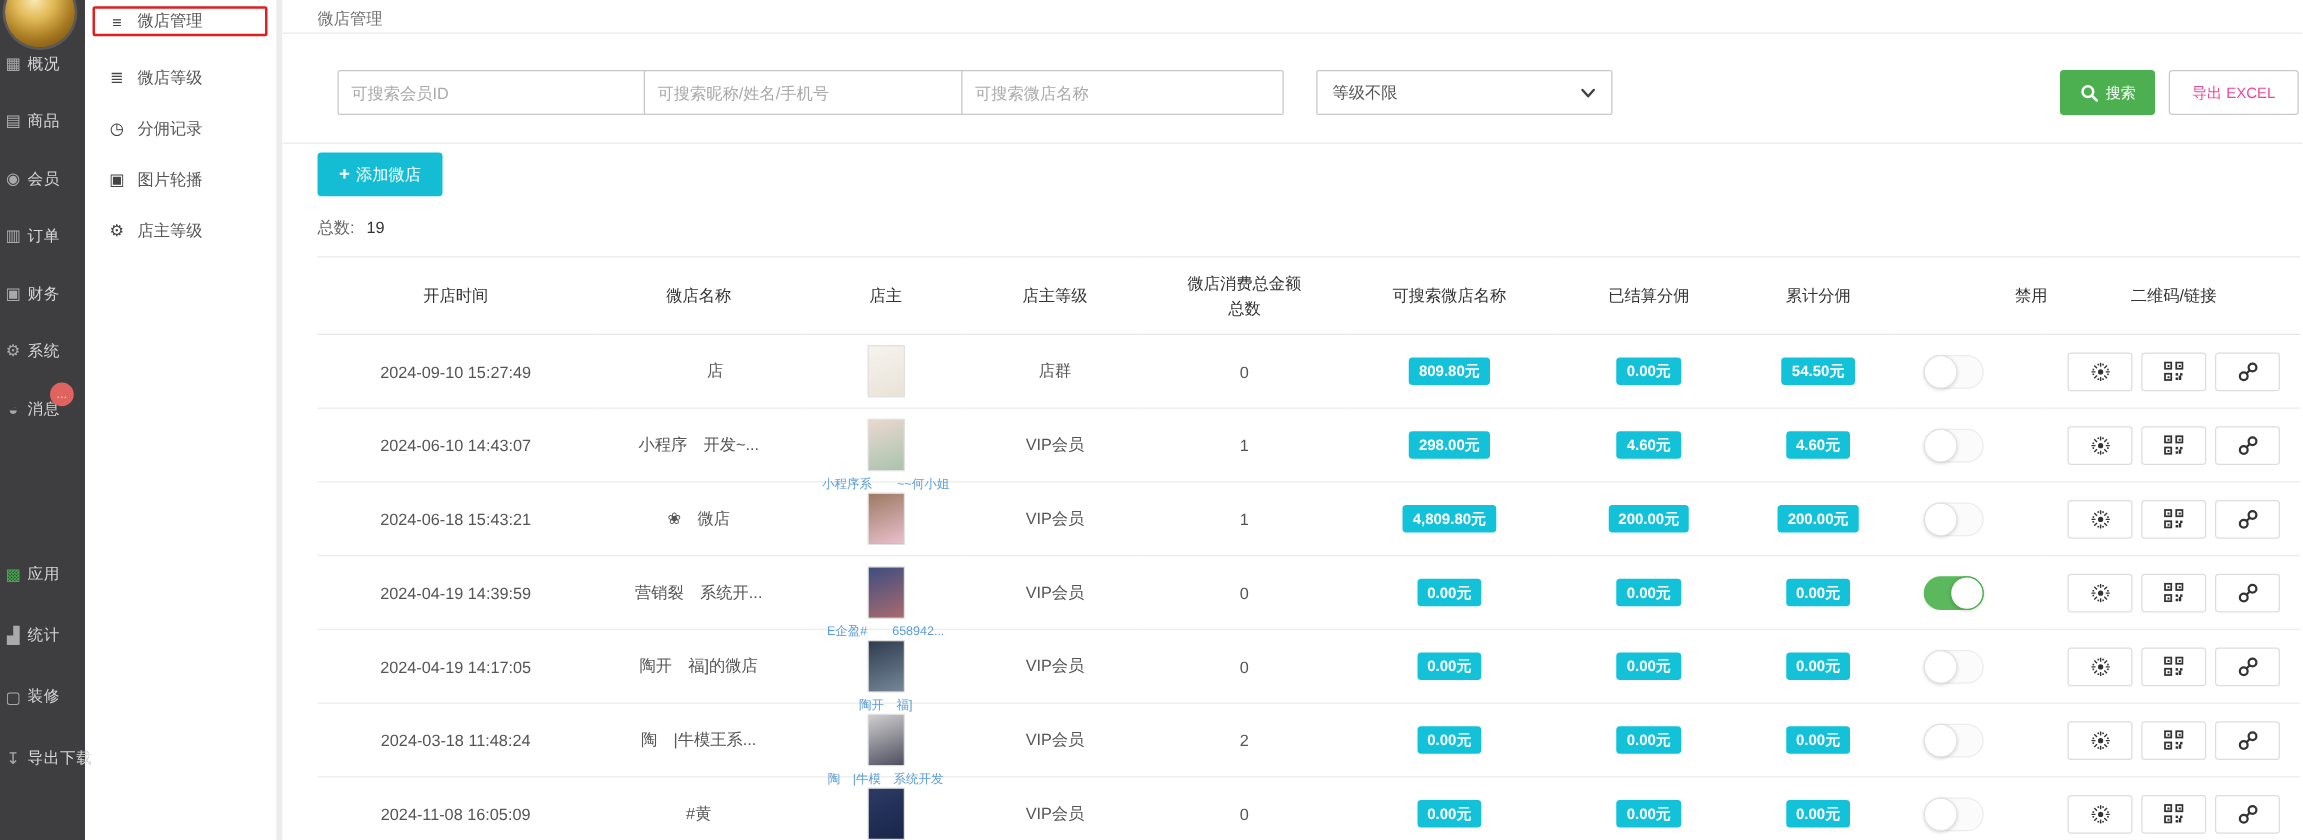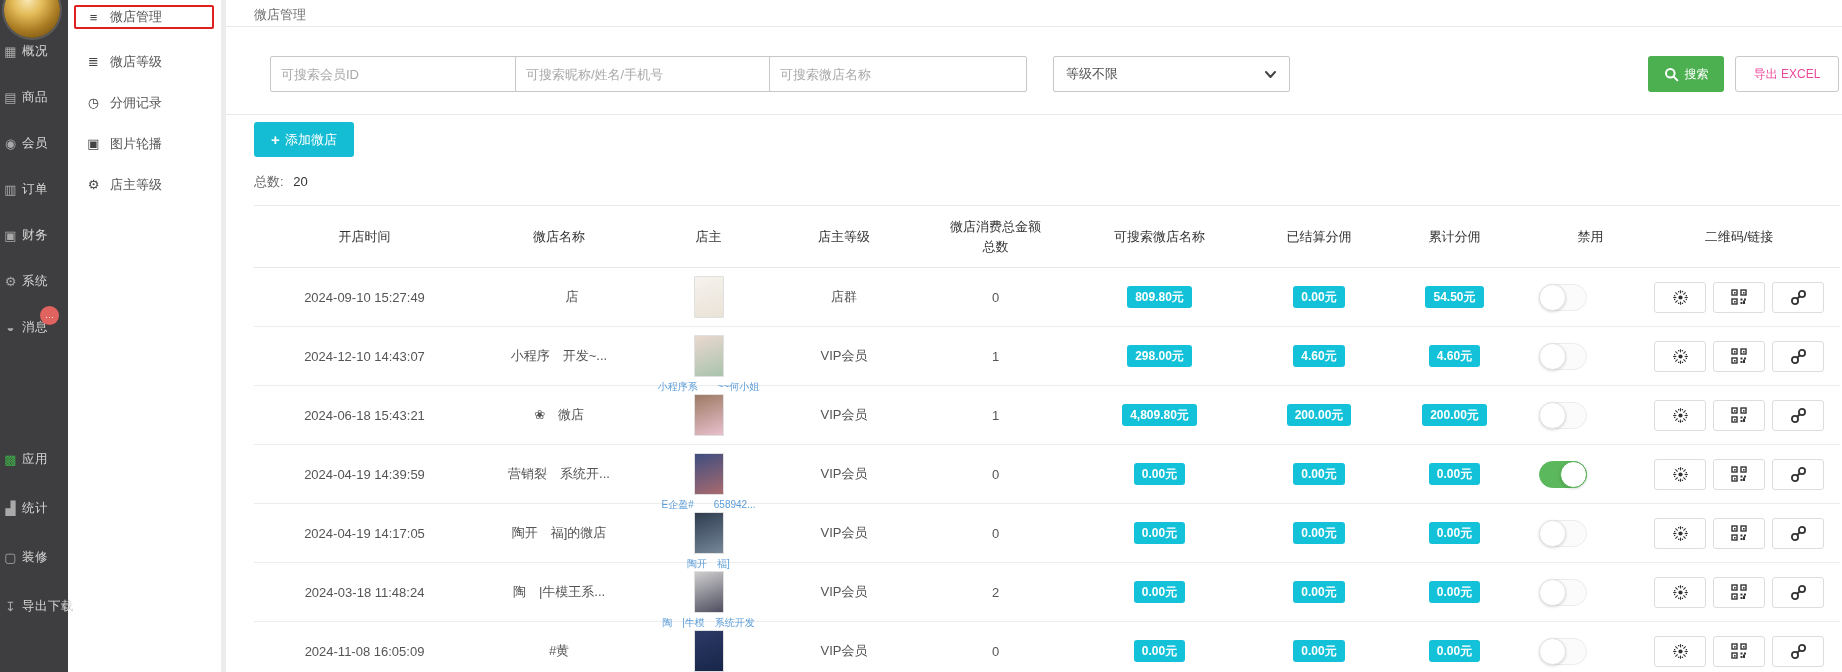--- a/index.html
+++ b/index.html
@@ -63,21 +63,21 @@
 
   .total-line { position:absolute; top:173px; left:28px; font-size:13px; color:#666; }
   .total-line .val { color:#333; margin-left:6px; }
 
   
   .store-table { position:absolute; top:205px; left:28px; width:1586px;
     border-collapse:collapse; table-layout:fixed; }
   .store-table thead th { height:62px; font-weight:normal; font-size:13px; color:#333;
     text-align:center; vertical-align:middle; white-space:pre-line; line-height:1.5;
     border-top:1px solid #e9e9e9; border-bottom:1px solid #e6e6e6; }
-  .store-table thead th.col-8 { text-align:center; padding-left:30px; }
+  .store-table thead th.col-8 { text-align:right; padding-left:30px; }
   .store-table tbody td { height:59px; border-bottom:1px solid #ececec; text-align:center;
     vertical-align:middle; font-size:13px; color:#555; position:relative; }
   td.c-time { font-size:13.5px; color:#4a4a4a; }
   .avatar { width:30px; height:42px; margin:0 auto; border:1px solid #e0e0e0;
     border-radius:1px; }
   .owner-link { position:absolute; left:50%; transform:translateX(-50%); bottom:-9px;
     color:var(--link_blue,#5a9cd8); font-size:10px; white-space:nowrap; z-index:2;
     cursor:pointer; }
   .badge { display:inline-block; background:var(--badge_cyan,#13c2d8); color:#fff;
     font-size:12px; font-weight:bold; padding:4px 8px; border-radius:3px; line-height:1.2; }
@@ -216,21 +216,21 @@
     </div>
     <div class="divider d2"></div>
 
     <button class="btn add-btn">
       <span class="plus">+</span>
       <span>添加微店</span>
     </button>
 
     <div class="total-line">
       <span>总数:</span>
-      <span class="val">20</span>
+      <span class="val">19</span>
     </div>
 
     <table class="store-table">
       <colgroup id="table-cols">
           <col style="width: 221px;">
           <col style="width: 168px;">
           <col style="width: 131px;">
           <col style="width: 140px;">
           <col style="width: 163px;">
           <col style="width: 165px;">
@@ -330,21 +330,21 @@
                 <line x1="7" y1="10" x2="10" y2="7"></line>
               </g>
             </svg>
           </span>
         </button>
       </div>
     </td>
   </tr>
 
   <tr>
-    <td class="c-time"><span>2024-12-10 14:43:07</span></td>
+    <td class="c-time"><span>2024-06-10 14:43:07</span></td>
     <td><span>小程序　开发~...</span></td>
     <td>
       <div class="avatar" style="background: linear-gradient(160deg, rgb(234, 216, 207), rgb(169, 195, 173));"></div>
       <div class="owner-link">小程序系　　~~何小姐</div>
     </td>
     <td><span>VIP会员</span></td>
     <td><span>1</span></td>
     <td><span class="badge">298.00元</span></td>
     <td><span class="badge">4.60元</span></td>
     <td><span class="badge">4.60元</span></td>

